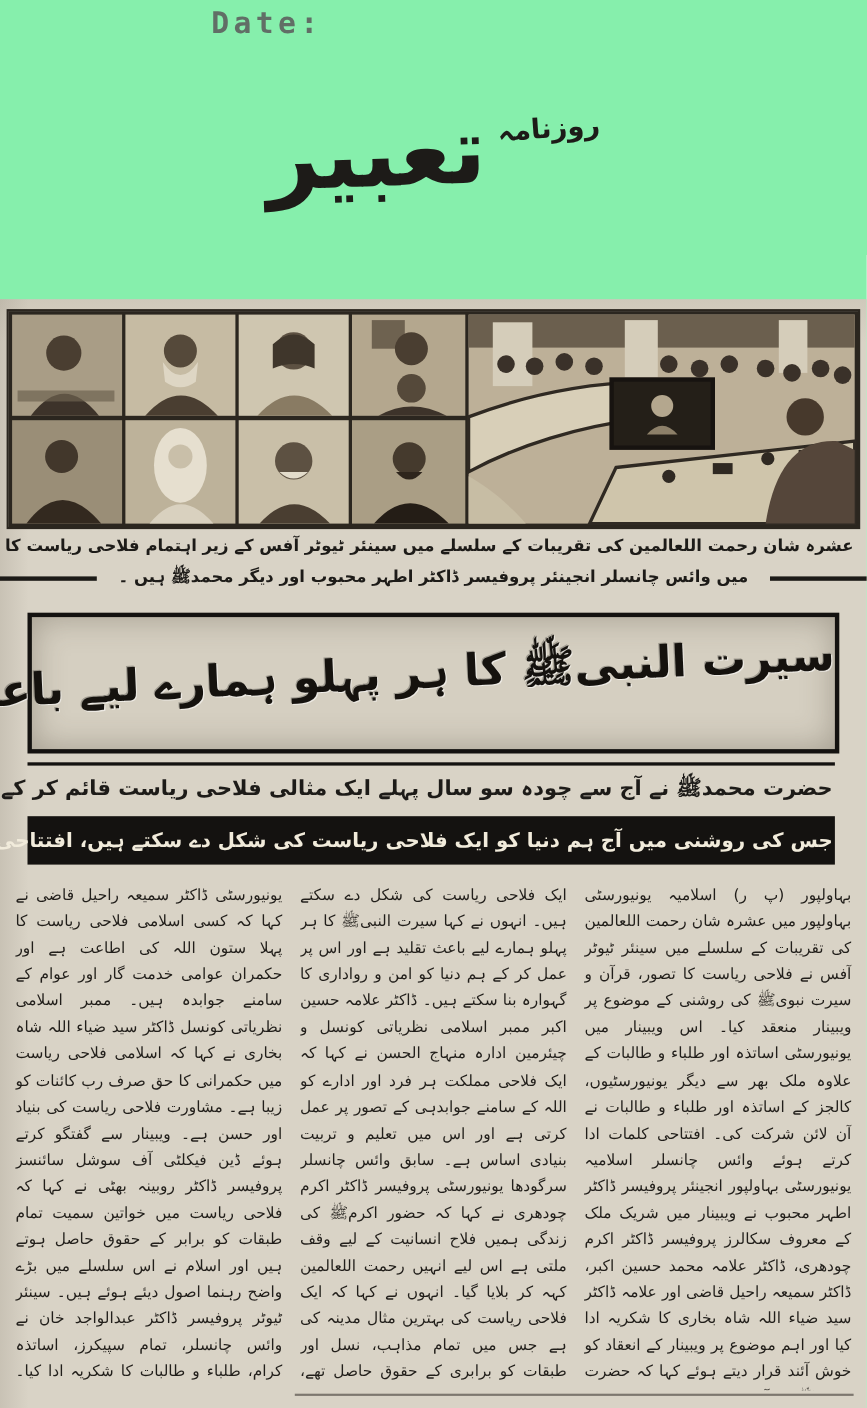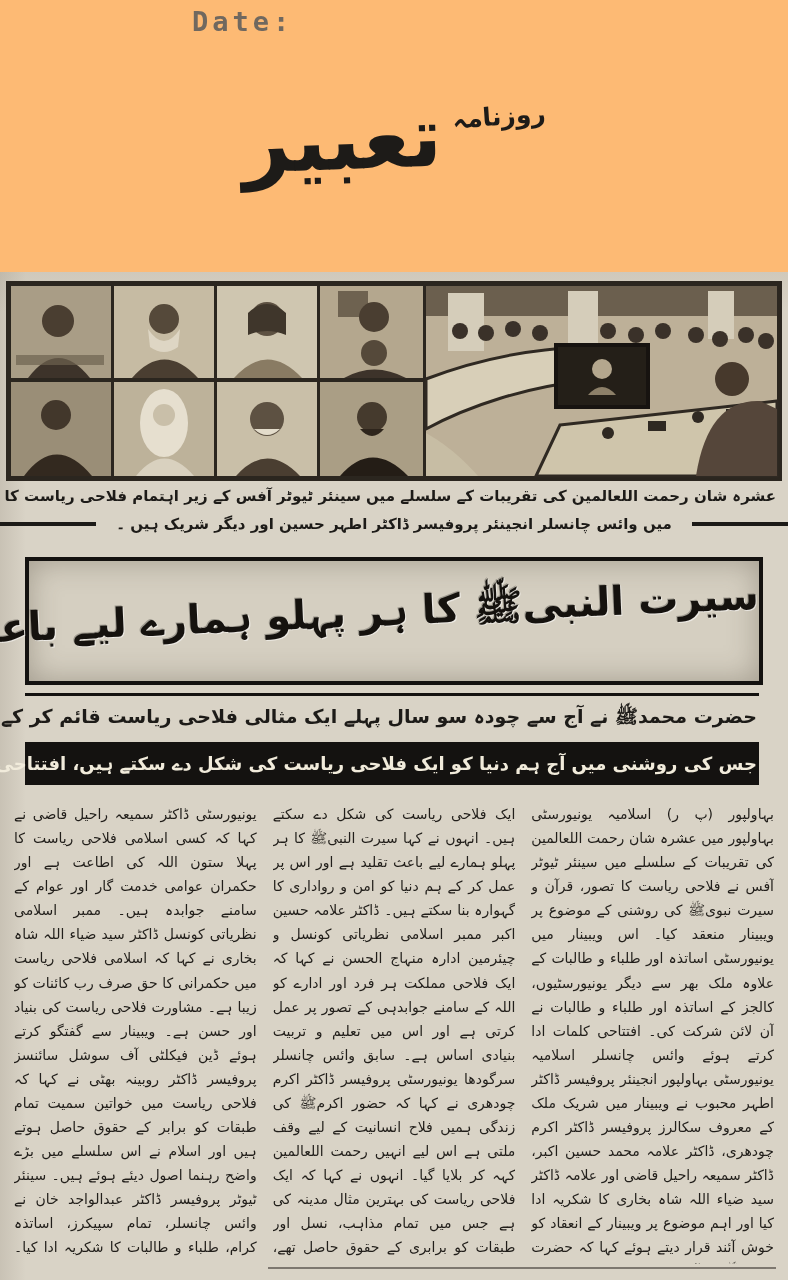--- a/index.html
+++ b/index.html
@@ -1,18 +1,18 @@
 <!DOCTYPE html>
 <html lang="ur"><head>
 <meta charset="utf-8">
 <style>
   html,body{margin:0;padding:0;}
   .page{
     position:relative;width:788px;height:1280px;overflow:hidden;
-    background:#fdba74;
+    background:#86efac;
     font-family:"DejaVu Sans",sans-serif;color:#1d1b18;
   }
   .clip-bg{position:absolute;left:0;top:272px;width:788px;height:1008px;background:#d9d3c6;}
   .clip-bg:after{content:"";position:absolute;inset:0;
     background:linear-gradient(180deg,rgba(120,110,90,.10),rgba(0,0,0,0) 40px),
                linear-gradient(90deg,rgba(80,70,55,.12),rgba(0,0,0,0) 26px);}
   
   .stamp{position:absolute;left:192px;top:6px;display:flex;gap:26px;
     font-family:"DejaVu Sans Mono",monospace;font-size:27px;font-weight:bold;
     color:rgba(92,92,92,.88);letter-spacing:4px;filter:blur(.3px);}
@@ -159,21 +159,21 @@
         <circle cx="724" cy="96" r="17" fill="#47392c"></circle>
         <path d="M688,193 Q700,116 752,118 L769,126 L769,193 Z" fill="#55463a"></path>
       </g>
     </svg>
   </div>
 
   <div class="caption">
     <div class="caption-line1">عشرہ شان رحمت اللعالمین کی تقریبات کے سلسلے میں سینئر ٹیوٹر آفس کے زیر اہتمام فلاحی ریاست کا تصور قرآن و سیرت نبویﷺ کی روشنی کے موضوع پر ویبینار</div>
     <div class="caption-line2">
       <span class="caption-rule"></span>
-      <span class="cap-text">میں وائس چانسلر انجینئر پروفیسر ڈاکٹر اطہر حسین اور دیگر شریک ہیں ۔</span>
+      <span class="cap-text">میں وائس چانسلر انجینئر پروفیسر ڈاکٹر اطہر محبوب اور دیگر محمدﷺ ہیں ۔</span>
       <span class="caption-rule"></span>
     </div>
   </div>
 
   <div class="headline-box">
     <div class="headline-main">سیرت النبیﷺ کا ہر پہلو ہمارے لیے باعث تقلید ہے</div>
 
   </div>
 
   <div class="subhead1">حضرت محمدﷺ نے آج سے چودہ سو سال پہلے ایک مثالی فلاحی ریاست قائم کر کے دنیا کے لیے ایک ایسا نمونہ پیش کر دیا تھا</div>

